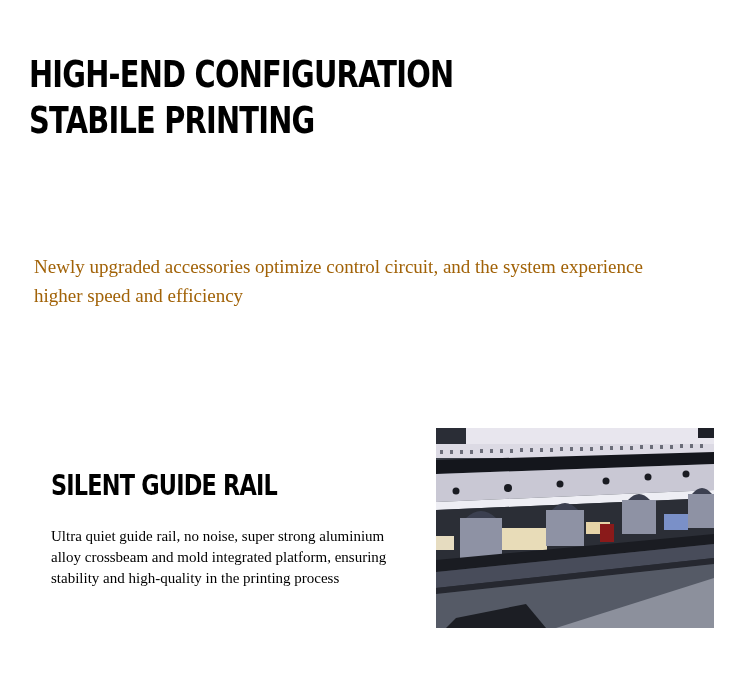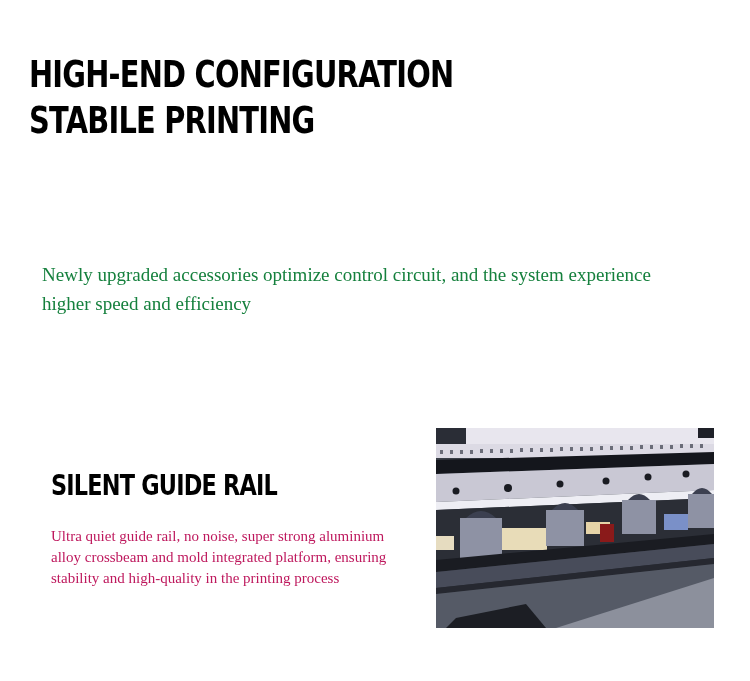--- a/index.html
+++ b/index.html
@@ -7,32 +7,32 @@
   .headline {
     position:absolute; left:29px; top:52px; margin:0;
     font-family:"DejaVu Sans", sans-serif; font-weight:bold;
     font-size:37px; line-height:46px; color:#000;
     letter-spacing:-1px;
     transform:scaleX(0.78); transform-origin:left top;
     white-space:nowrap;
   }
   .headline div { display:block; }
   .intro {
-    position:absolute; left:29px; top:247px; width:640px; margin:13px;
-    font-family:"Liberation Serif", serif; font-size:19px; line-height:29px; color:#15803d;
+    position:absolute; left:29px; top:247px; width:640px; margin:5px;
+    font-family:"Liberation Serif", serif; font-size:19px; line-height:29px; color:#a16207;
   }
   .sec-title {
     position:absolute; left:51px; top:469px; margin:0;
     font-family:"DejaVu Sans", sans-serif; font-weight:bold; font-size:28px; line-height:34px;
     color:#000; letter-spacing:-1px;
     transform:scaleX(0.8); transform-origin:left top; white-space:nowrap;
   }
   .sec-body {
     position:absolute; left:51px; top:526px; width:340px; margin:0;
-    font-family:"Liberation Serif", serif; font-size:15px; line-height:21px; color:#be185d;
+    font-family:"Liberation Serif", serif; font-size:15px; line-height:21px; color:#000000;
   }
   .photo {
     position:absolute; left:436px; top:428px; width:278px; height:200px;
     overflow:hidden; background:#3a3f48;
   }
   .photo svg { display:block; }
 </style>
 </head>
 <body>
 

